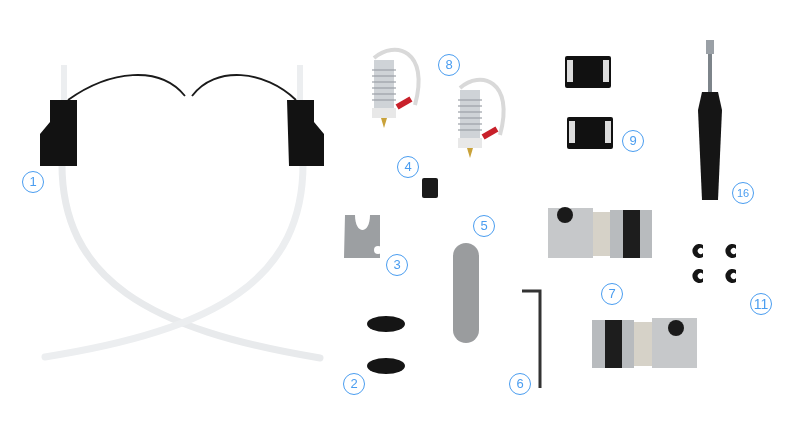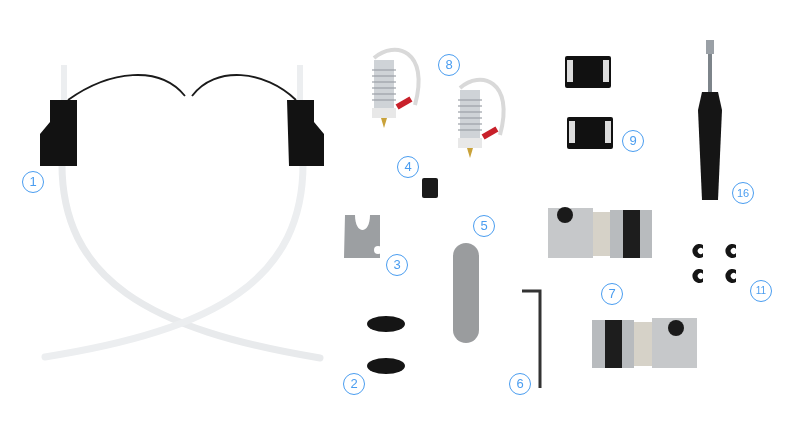--- a/index.html
+++ b/index.html
@@ -107,14 +107,14 @@
   <div class="num" style="left:22px;top:171px;">1</div>
   <div class="num" style="left:343px;top:373px;">2</div>
   <div class="num" style="left:386px;top:254px;">3</div>
   <div class="num" style="left:397px;top:156px;">4</div>
   <div class="num" style="left:473px;top:215px;">5</div>
   <div class="num" style="left:509px;top:373px;">6</div>
   <div class="num" style="left:601px;top:283px;">7</div>
   <div class="num" style="left:438px;top:54px;">8</div>
   <div class="num" style="left:622px;top:130px;">9</div>
   <div class="num" style="left:732px;top:182px;font-size:11px;">16</div>
-  <div class="num" style="left:750px;top:280px;font-size:10px;">11</div>
+  <div class="num" style="left:750px;top:293px;font-size:14px;">11</div>
 </div>
 
 </body></html>

